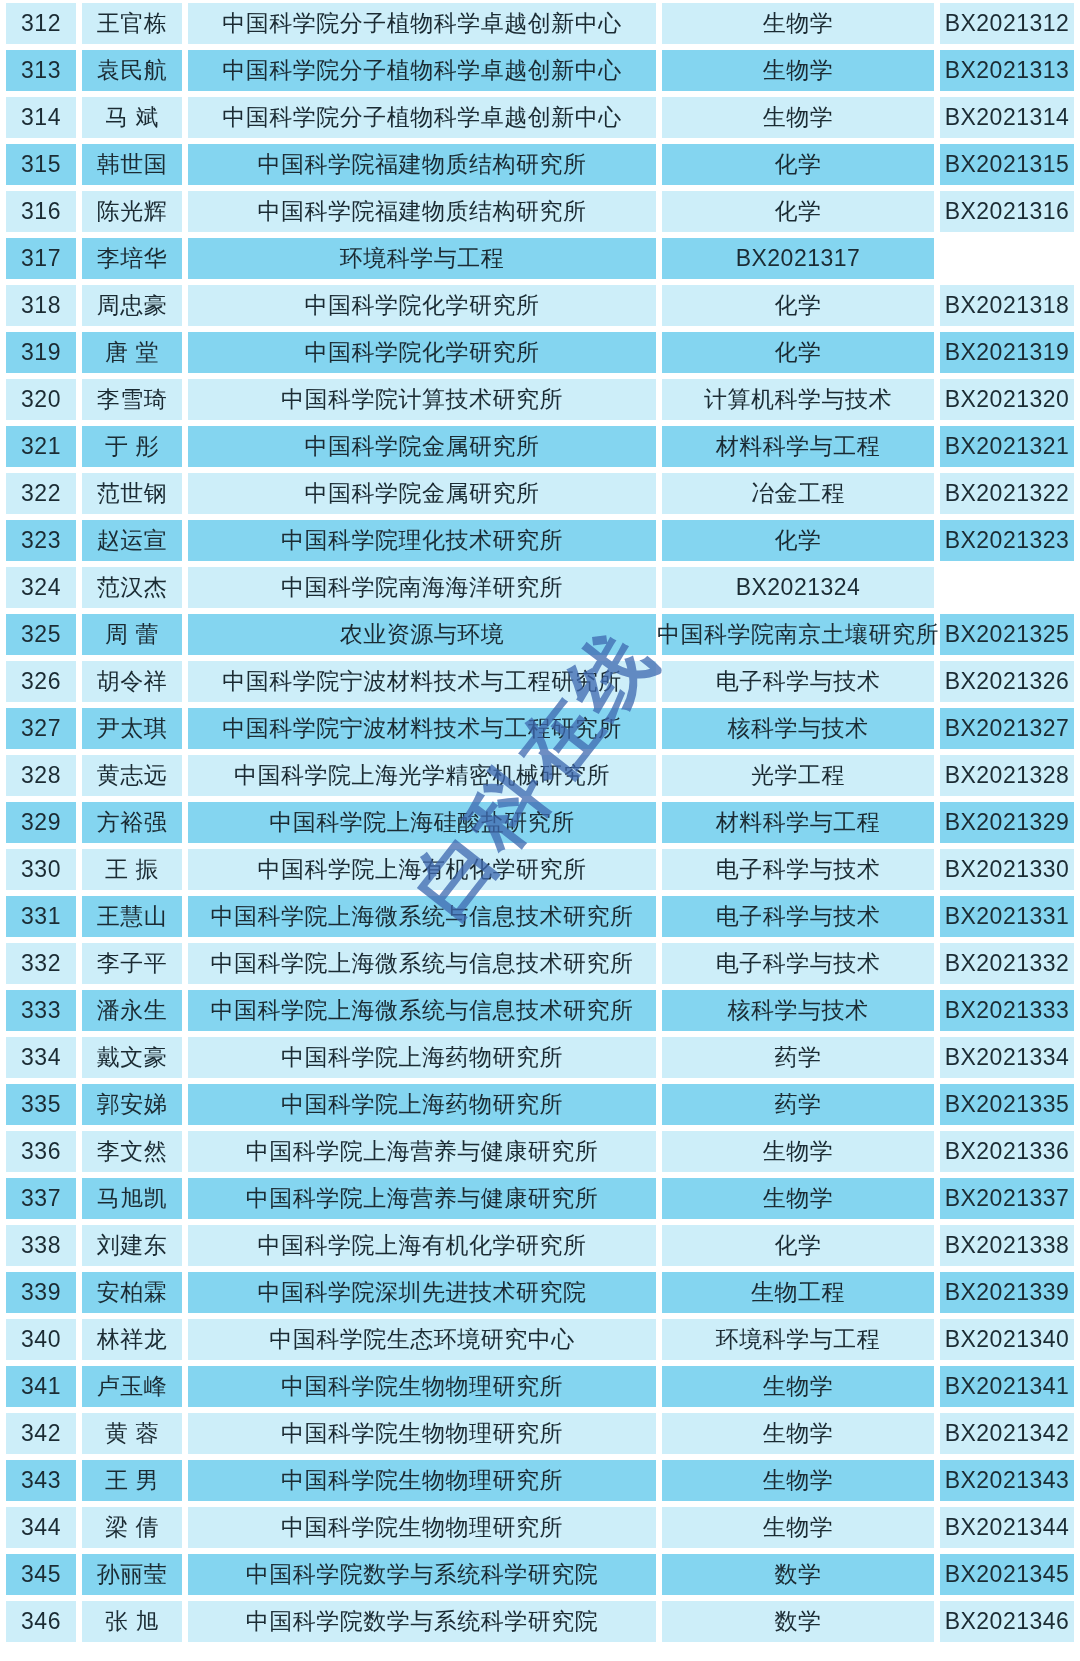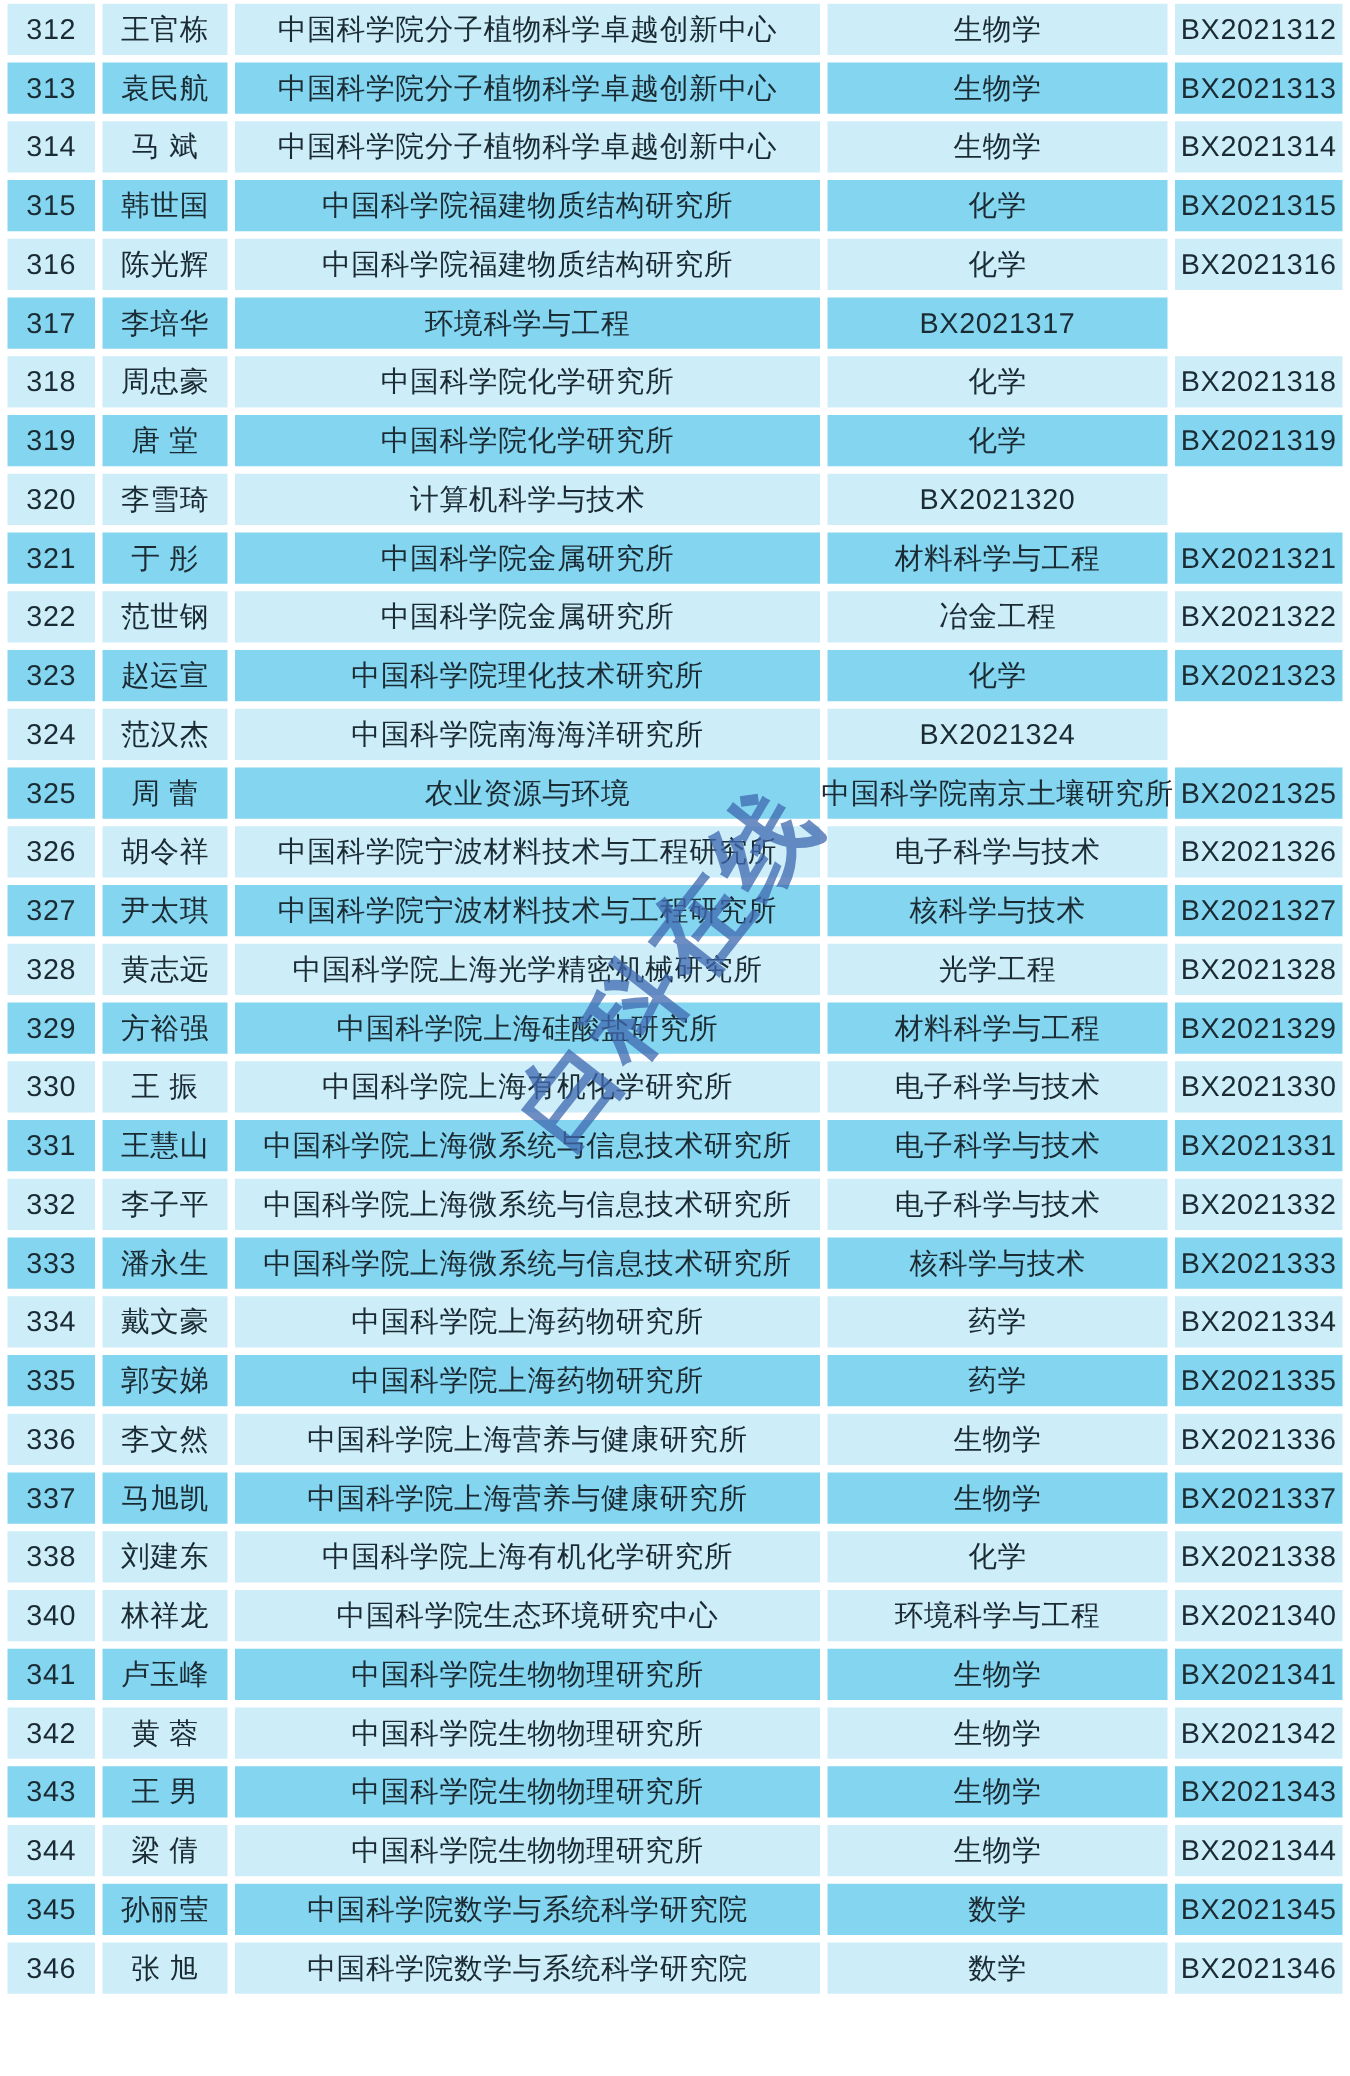--- a/index.html
+++ b/index.html
@@ -99,20 +99,21 @@
       <div class="row dark">
         <div class="cell">319</div>
         <div class="cell">唐 堂</div>
         <div class="cell">中国科学院化学研究所</div>
         <div class="cell">化学</div>
         <div class="cell">BX2021319</div>
       </div>
       <div class="row light">
         <div class="cell">320</div>
         <div class="cell">李雪琦</div>
+        <div class="cell">中国科学院计算技术研究所</div>
         <div class="cell">计算机科学与技术</div>
         <div class="cell">BX2021320</div>
       </div>
       <div class="row dark">
         <div class="cell">321</div>
         <div class="cell">于 彤</div>
         <div class="cell">中国科学院金属研究所</div>
         <div class="cell">材料科学与工程</div>
         <div class="cell">BX2021321</div>
       </div>
@@ -227,20 +228,27 @@
         <div class="cell">生物学</div>
         <div class="cell">BX2021337</div>
       </div>
       <div class="row light">
         <div class="cell">338</div>
         <div class="cell">刘建东</div>
         <div class="cell">中国科学院上海有机化学研究所</div>
         <div class="cell">化学</div>
         <div class="cell">BX2021338</div>
       </div>
+      <div class="row dark">
+        <div class="cell">339</div>
+        <div class="cell">安柏霖</div>
+        <div class="cell">中国科学院深圳先进技术研究院</div>
+        <div class="cell">生物工程</div>
+        <div class="cell">BX2021339</div>
+      </div>
       <div class="row light">
         <div class="cell">340</div>
         <div class="cell">林祥龙</div>
         <div class="cell">中国科学院生态环境研究中心</div>
         <div class="cell">环境科学与工程</div>
         <div class="cell">BX2021340</div>
       </div>
       <div class="row dark">
         <div class="cell">341</div>
         <div class="cell">卢玉峰</div>

